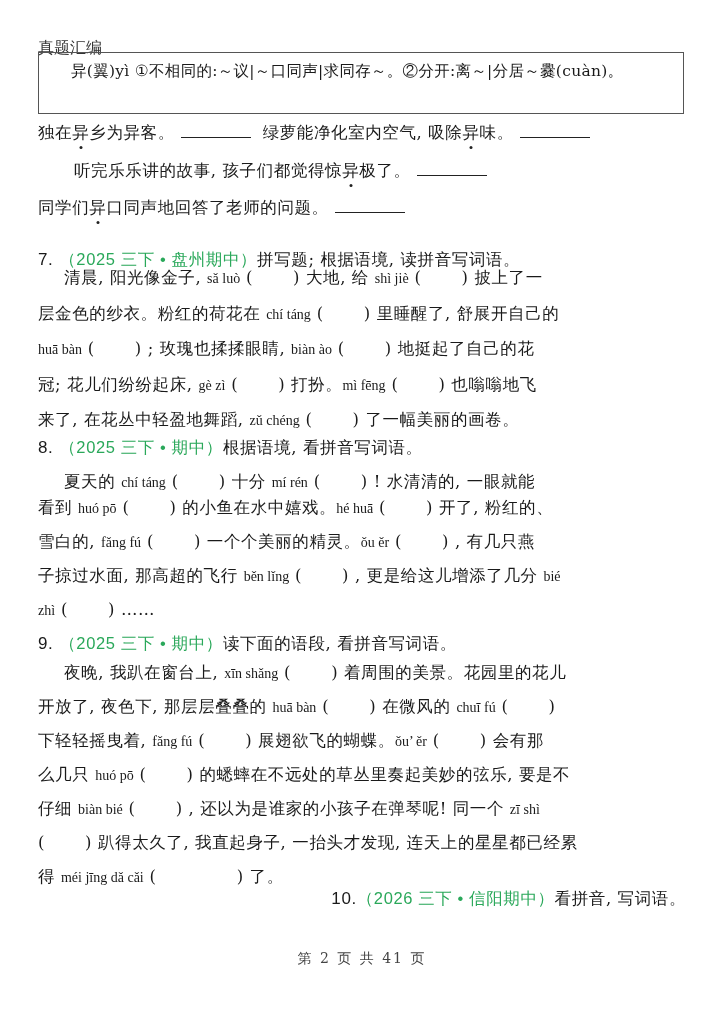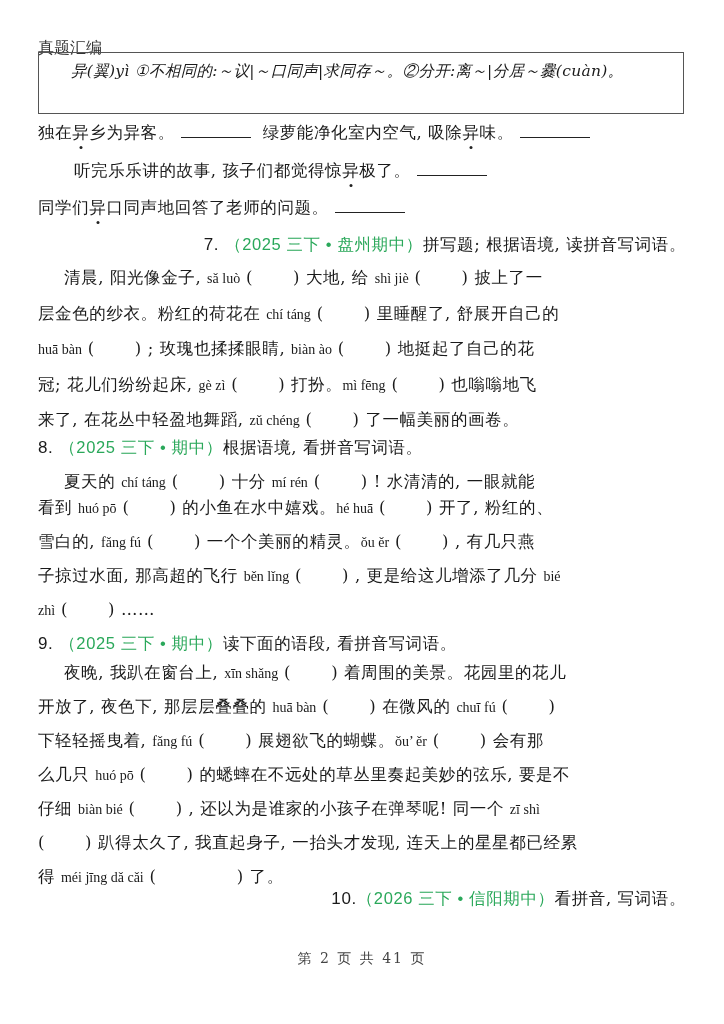--- a/index.html
+++ b/index.html
@@ -11,21 +11,21 @@
   .header-label {
     position: absolute; left: 38px; top: 38px;
     font-size: 16px; color: #333;
   }
   .def-box {
     position: absolute; left: 38px; top: 52px; width: 646px; height: 62px;
     border: 1.5px solid #555; box-sizing: border-box;
     padding: 4px 6px 0 6px;
     font-size: 15.5px; line-height: 28px; letter-spacing: 0.3px;
   }
-  .def-box .l1 { text-indent: 26px; white-space: nowrap; font-style: italic; }
+  .def-box .l1 { text-indent: 26px; white-space: nowrap; }
   .def-box .l2 { white-space: nowrap; }
   .line {
     position: absolute; left: 38px; right: 38px;
     font-size: 16.5px; line-height: 22px; white-space: nowrap; letter-spacing: 0.6px;
   }
   .indent { padding-left: 26px; }
   .py { font-family: Liberation Serif, serif; font-size: 14px; letter-spacing: 0; }
   .blank { display: inline-block; width: 70px; border-bottom: 1.2px solid #222; height: 14px; vertical-align: baseline; margin: 0 6px; }
   .paren-gap { display: inline-block; width: 40px; }
   .paren-gap-wide { display: inline-block; width: 80px; }
@@ -53,21 +53,21 @@
 </div>
 
 <div class="line" style="top:160px;padding-left:36px;">
   <span>听完乐乐讲的故事, 孩子们都觉得惊</span><span class="dot">异</span><span>极了。</span><span class="blank"></span>
 </div>
 
 <div class="line" style="top:197px;">
   <span>同学们</span><span class="dot">异</span><span>口同声地回答了老师的问题。</span><span class="blank"></span>
 </div>
 
-<div class="line" style="top:233px;text-align:right;">
+<div class="line" style="top:248px;">
   <span class="qnum">7.</span>
   <span class="source">（2025 三下 • 盘州期中）</span><span>拼写题; 根据语境, 读拼音写词语。</span>
 </div>
 <div class="qlines"></div>
 
 <div class="line" style="top:436px;">
   <span class="qnum">8.</span>
   <span class="source">（2025 三下 • 期中）</span><span>根据语境, 看拼音写词语。</span>
 </div>
 <div class="qlines"></div>

